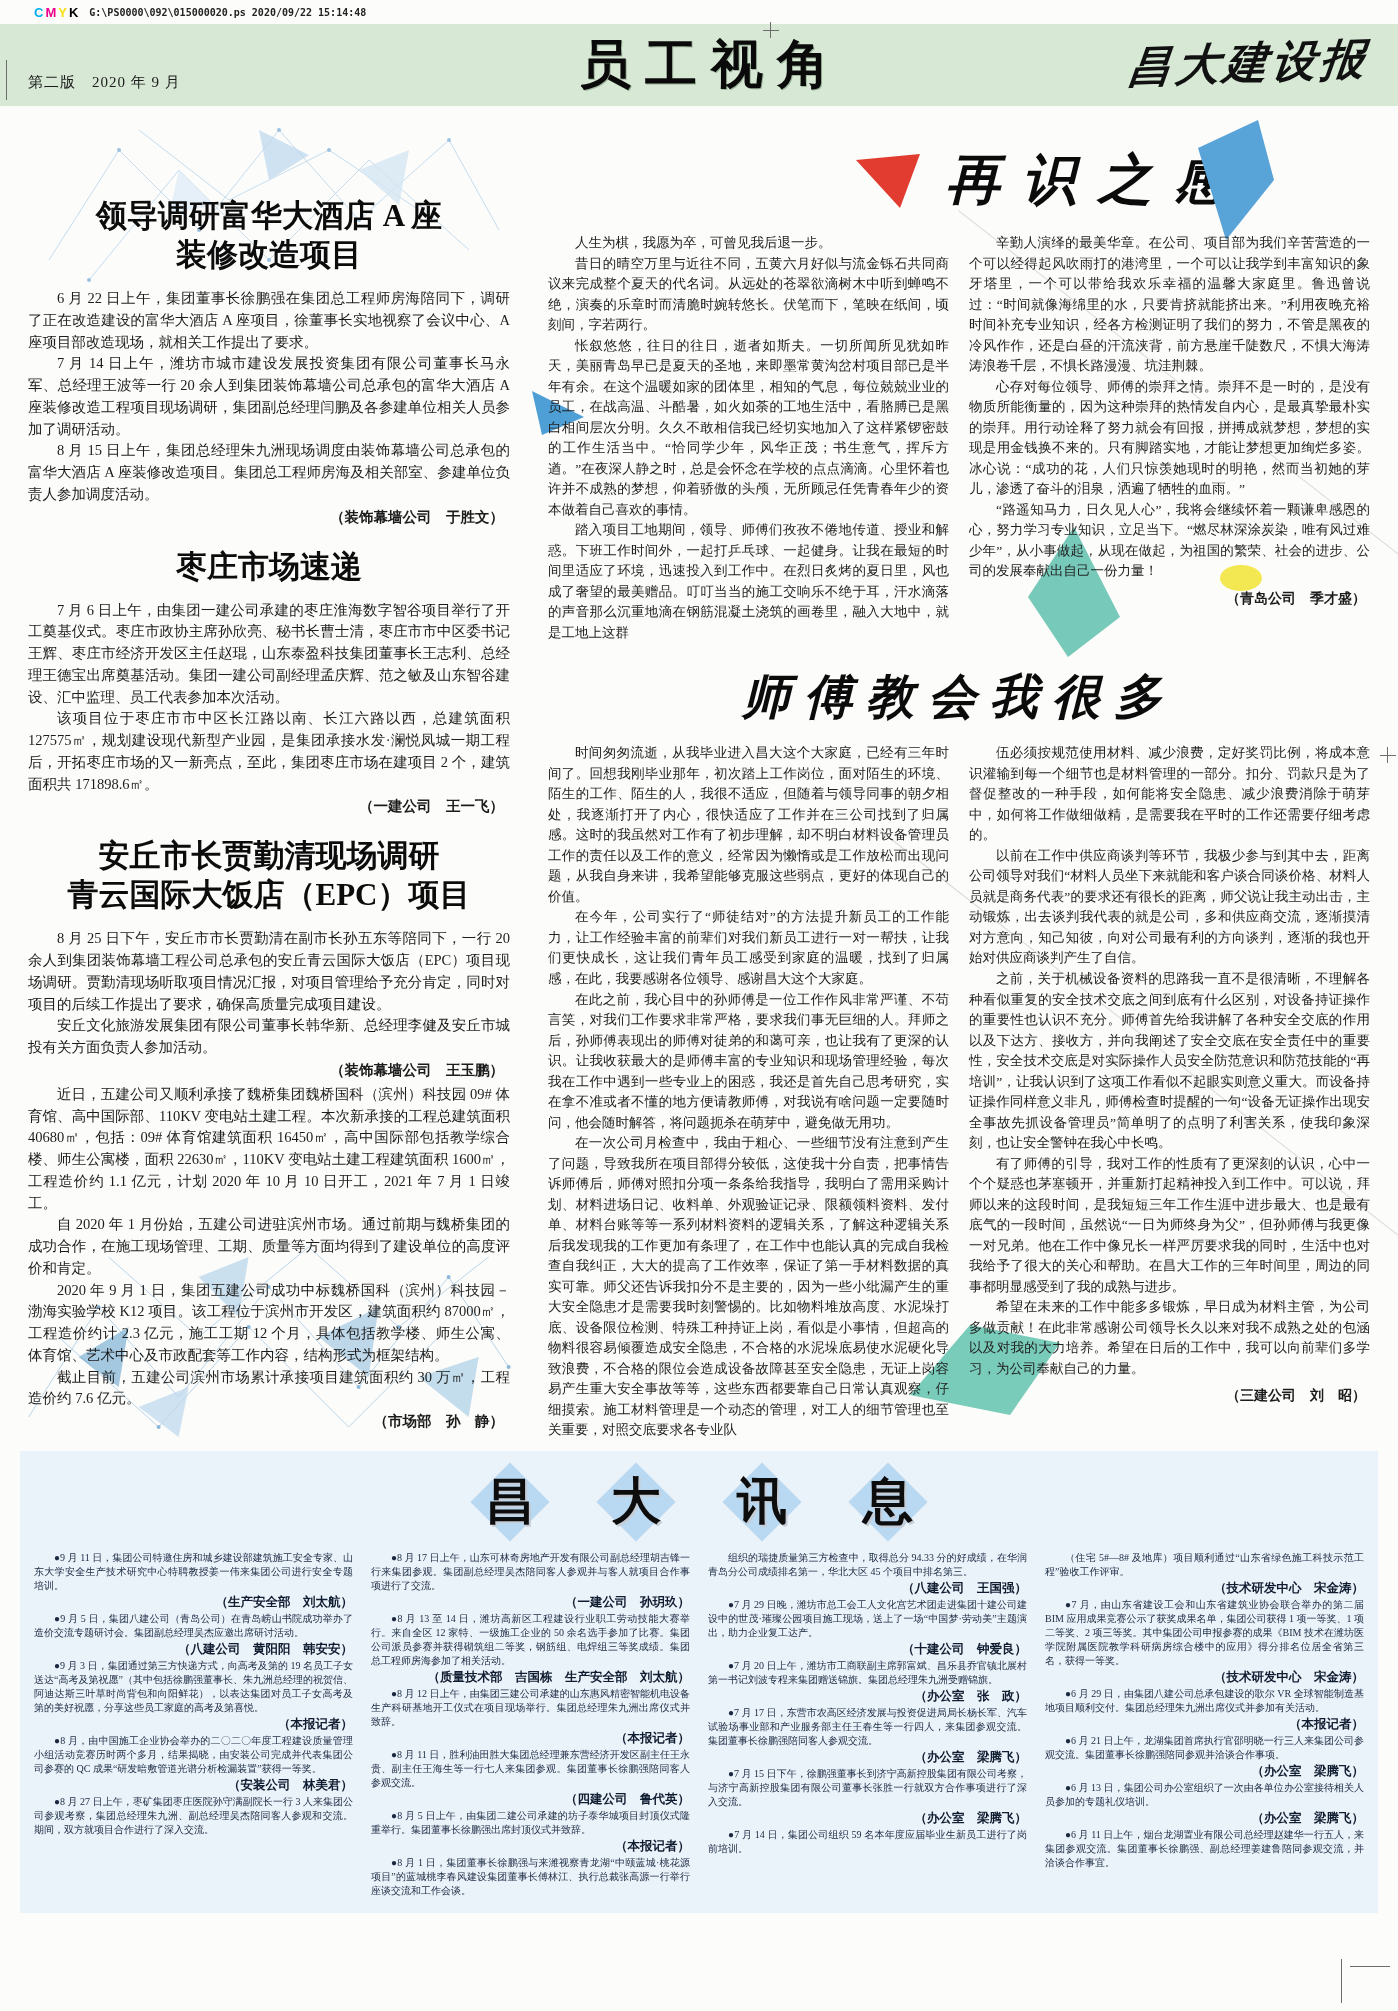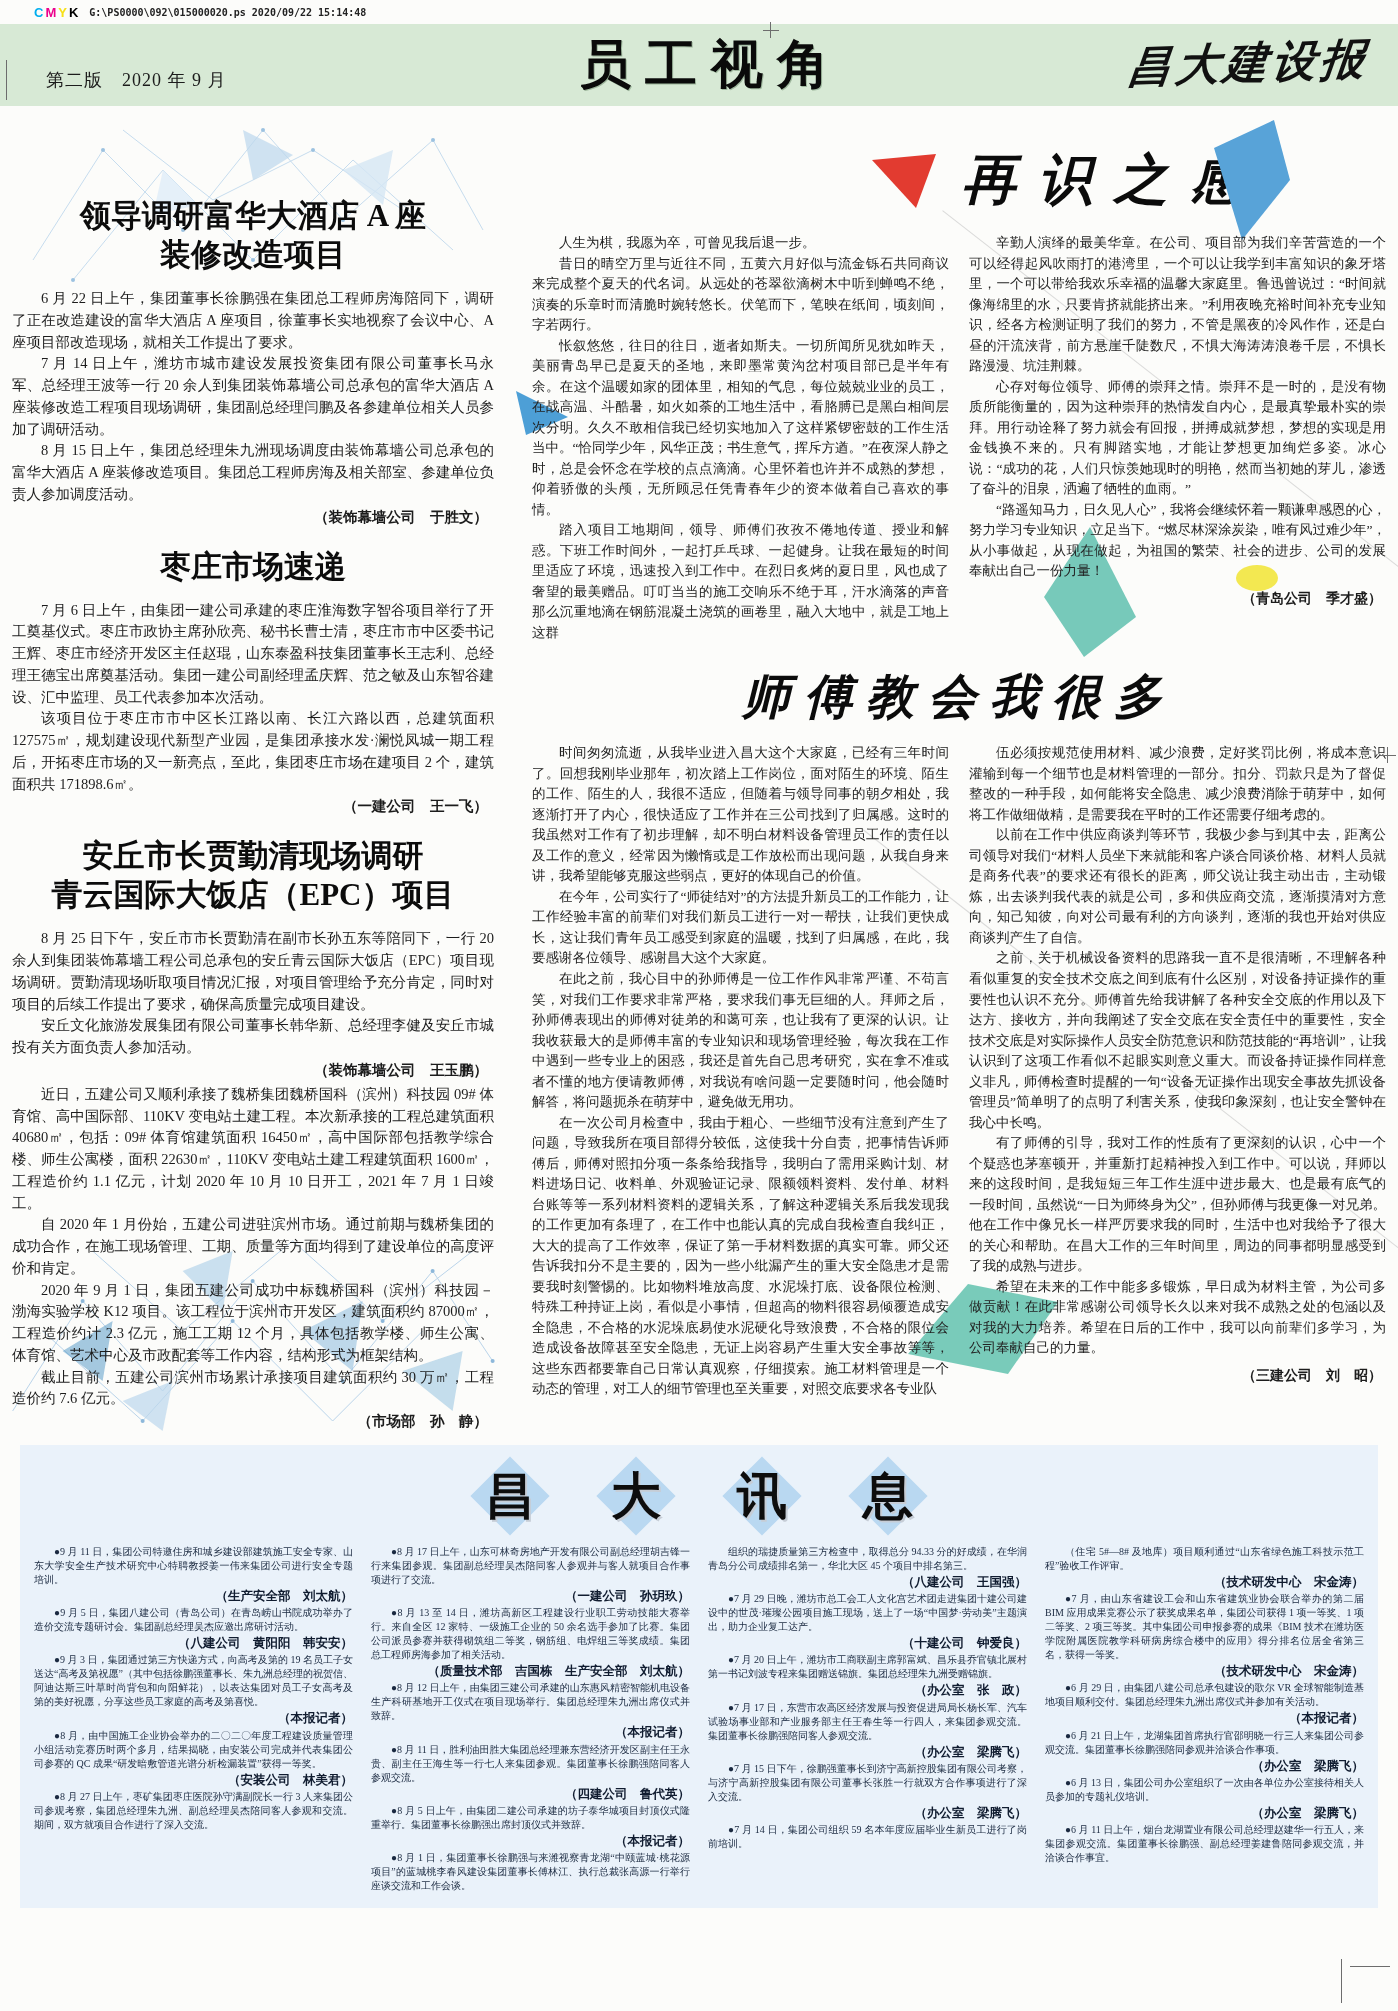--- a/index.html
+++ b/index.html
@@ -9,27 +9,27 @@
     font-family:"Liberation Serif","DejaVu Serif",serif;
   }
   
   .prepress{height:24px;display:flex;align-items:center;gap:3px;padding-left:34px;
     font-family:"DejaVu Sans Mono",monospace;font-size:10px;color:#222;}
   .cmyk span{font-weight:700;font-size:13px;font-family:"Liberation Sans",sans-serif;margin-right:2px;}
   .cmyk .c{color:#00aeef}.cmyk .m{color:#ec008c}.cmyk .y{color:#f7e017}.cmyk .k{color:#000}
   .fileinfo{margin-left:6px;font-weight:700;}
   
   .masthead{height:82px;background:#d7e9d5;position:relative;display:flex;align-items:center;justify-content:center;}
-  .edition{position:absolute;left:46px;bottom:14px;font-size:18px;letter-spacing:1px;}
+  .edition{position:absolute;left:28px;bottom:14px;font-size:15px;letter-spacing:1px;}
   .section-title{font-family:"Liberation Sans","DejaVu Sans",sans-serif;font-weight:900;
     font-size:52px;letter-spacing:14px;color:#0a0a0a;text-shadow:1px 1px 0 #9fb89e;margin-left:24px;}
   .paper-logo{position:absolute;right:30px;top:10px;font-size:44px;font-weight:700;font-style:italic;
     letter-spacing:4px;transform:skewX(-8deg) rotate(-2deg);color:#111;}
   
-  .main{display:flex;gap:38px;padding:8px 12px 0;}
+  .main{display:flex;gap:38px;padding:8px 28px 0;}
   .left-col{width:482px;position:relative;padding-top:62px;}
   .left-col .net-top{position:absolute;top:-4px;left:0;width:100%;height:190px;z-index:0;}
   .left-col .net-bottom{position:absolute;bottom:-6px;left:-10px;width:104%;height:230px;z-index:0;}
   .article{position:relative;z-index:1;}
   .article h2{font-size:31px;font-weight:700;text-align:center;line-height:1.26;margin:20px 0 14px;
     white-space:pre-line;color:#0c0c0c;}
   .article p{font-size:14.5px;line-height:1.5;text-align:justify;text-indent:2em;margin:0;}
   .byline{text-align:right;font-weight:700;font-size:14.5px;margin:2px 6px 4px 0;}
   
   .right-col{flex:1;position:relative;}

